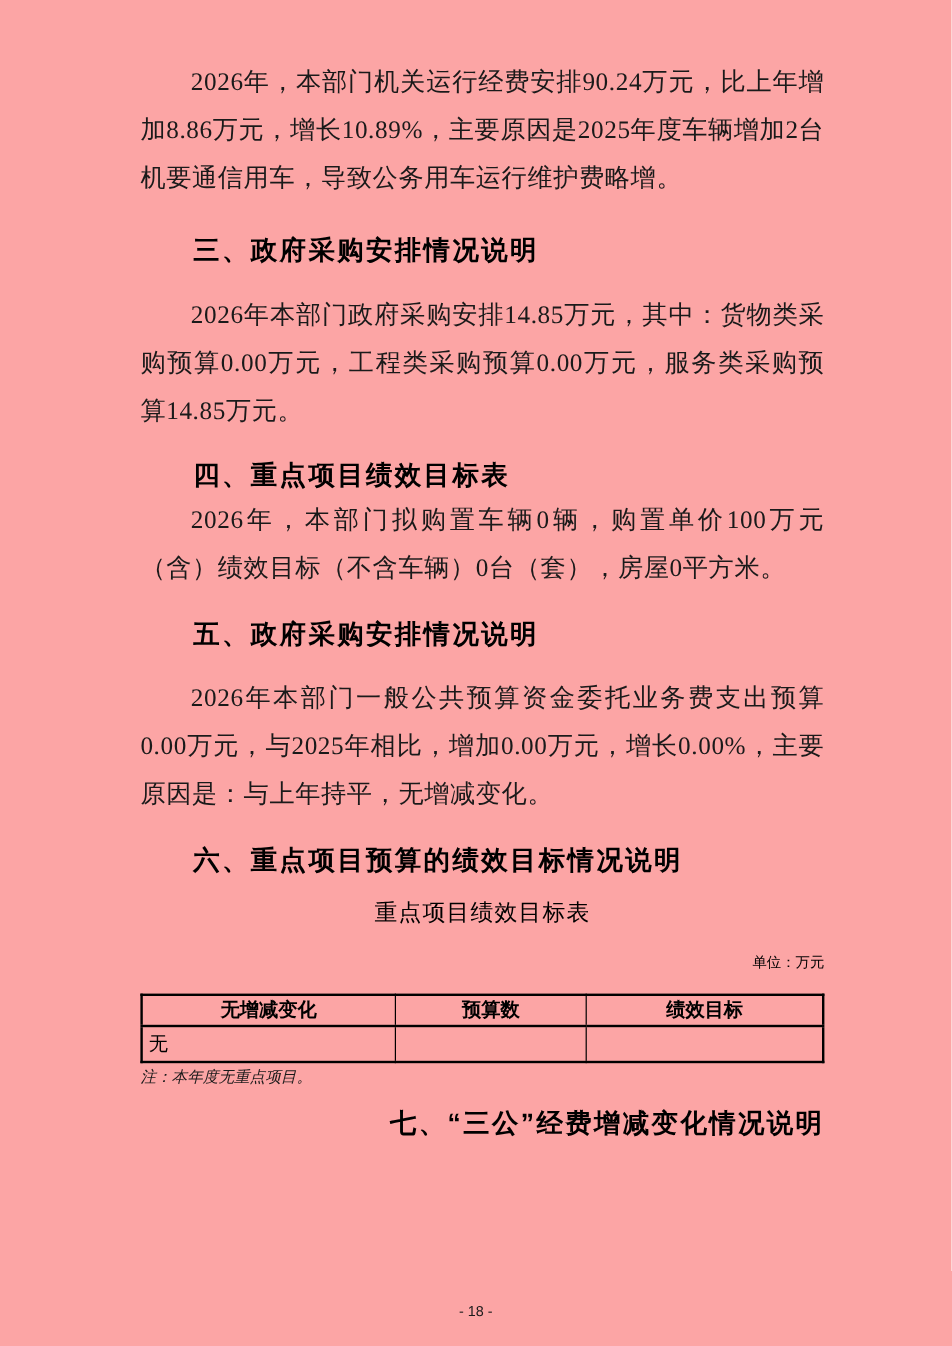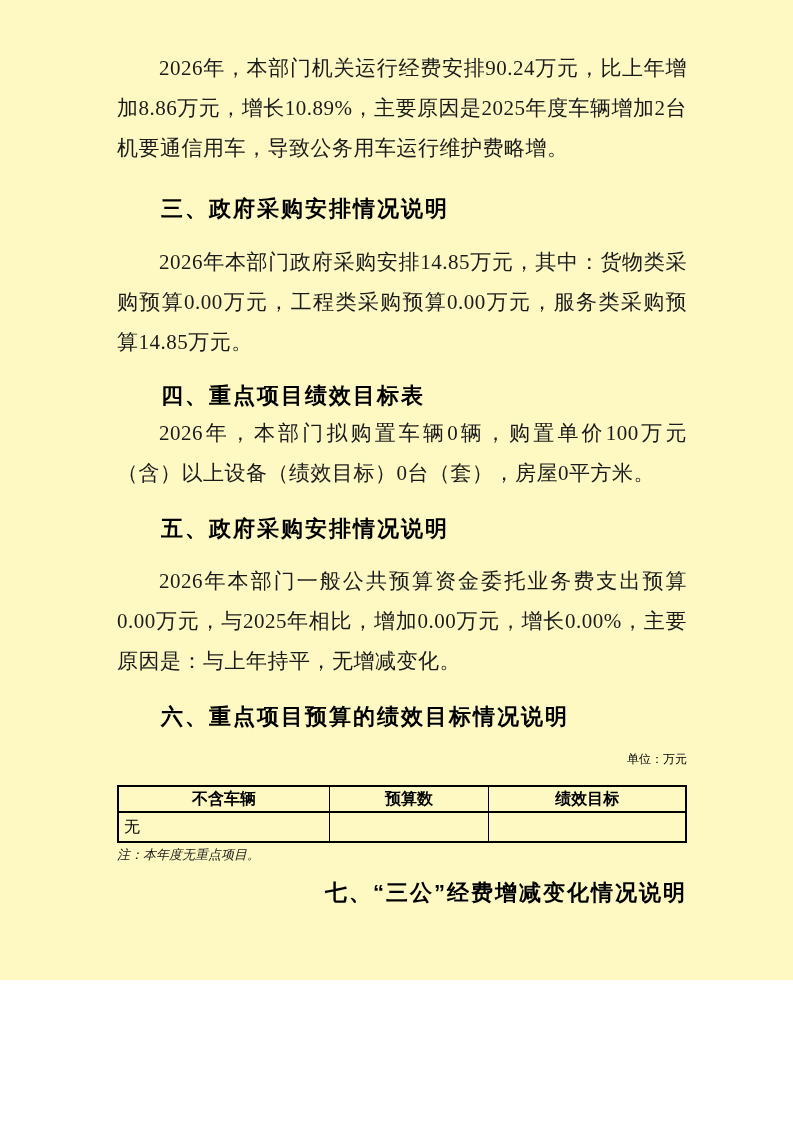--- a/index.html
+++ b/index.html
@@ -3,22 +3,22 @@
 <meta charset="utf-8">
 <style>
   html, body {
     margin: 0;
     padding: 0;
     background: #ffffff;
   }
   .page {
     position: relative;
     width: 793px;
-    height: 980px;
-    background: #fef9c3;
+    height: 1122px;
+    background: #fca5a5;
     overflow: hidden;
     font-family: "Liberation Serif", "DejaVu Serif", serif;
     color: #000000;
   }
   .content {
     position: absolute;
     left: 117px;
     right: 106px;
     top: 0;
   }
@@ -114,40 +114,41 @@
 
     <p class="para m-p1">2026年，本部门机关运行经费安排90.24万元，比上年增加8.86万元，增长10.89%，主要原因是2025年度车辆增加2台机要通信用车，导致公务用车运行维护费略增。</p>
 
     <h2 class="heading m-h3">三、政府采购安排情况说明</h2>
 
     <p class="para m-p2">2026年本部门政府采购安排14.85万元，其中：货物类采购预算0.00万元，工程类采购预算0.00万元，服务类采购预算14.85万元。</p>
 
     <h2 class="heading m-h4">四、重点项目绩效目标表</h2>
 
 
-    <p class="para m-p4">2026年，本部门拟购置车辆0辆，购置单价100万元（含）以上设备（绩效目标）0台（套），房屋0平方米。</p>
+    <p class="para m-p4">2026年，本部门拟购置车辆0辆，购置单价100万元（含）绩效目标（不含车辆）0台（套），房屋0平方米。</p>
 
     <h2 class="heading m-h5">五、政府采购安排情况说明</h2>
 
     <p class="para m-p5">2026年本部门一般公共预算资金委托业务费支出预算0.00万元，与2025年相比，增加0.00万元，增长0.00%，主要原因是：与上年持平，无增减变化。</p>
 
     <h2 class="heading m-h6">六、重点项目预算的绩效目标情况说明</h2>
 
+    <div class="table-title m-title">重点项目绩效目标表</div>
 
     <div class="unit-label m-unit">单位：万元</div>
 
     <table class="perf-table m-table">
       <colgroup>
         <col style="width:37.2%">
         <col style="width:28.1%">
         <col style="width:34.7%">
       </colgroup>
       <thead>
         <tr>
-          <th>不含车辆</th>
+          <th>无增减变化</th>
           <th>预算数</th>
           <th>绩效目标</th>
         </tr>
       </thead>
       <tbody>
         <tr>
           <td>无</td>
           <td></td>
           <td></td>
         </tr>

